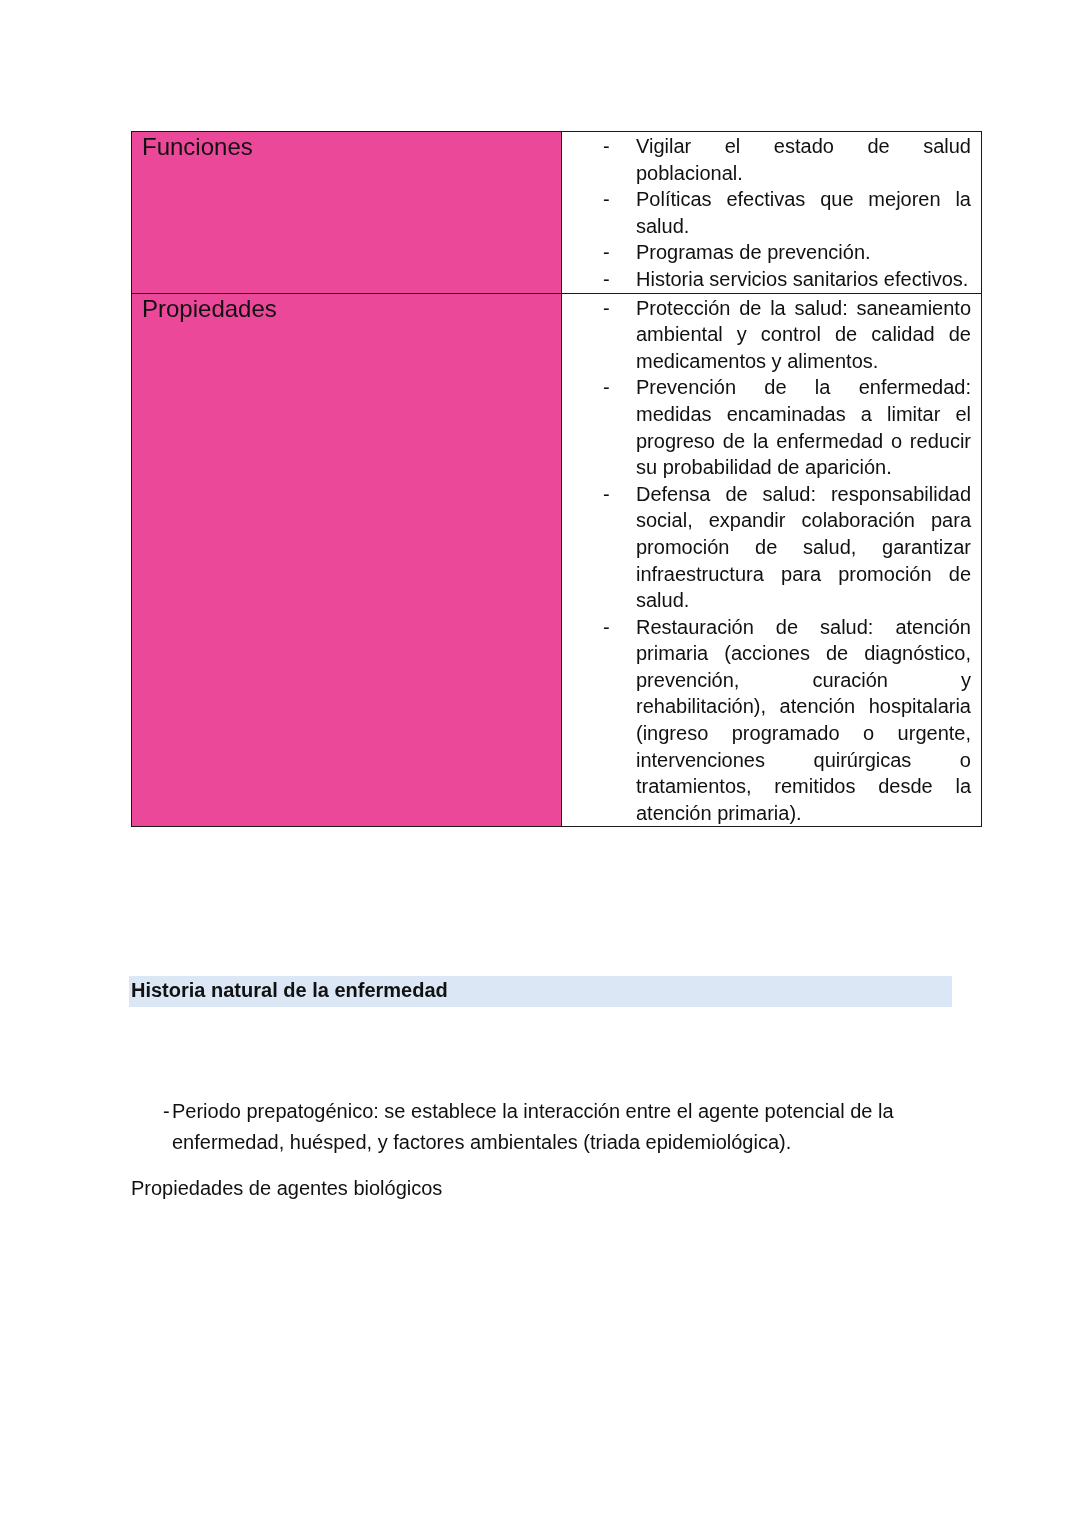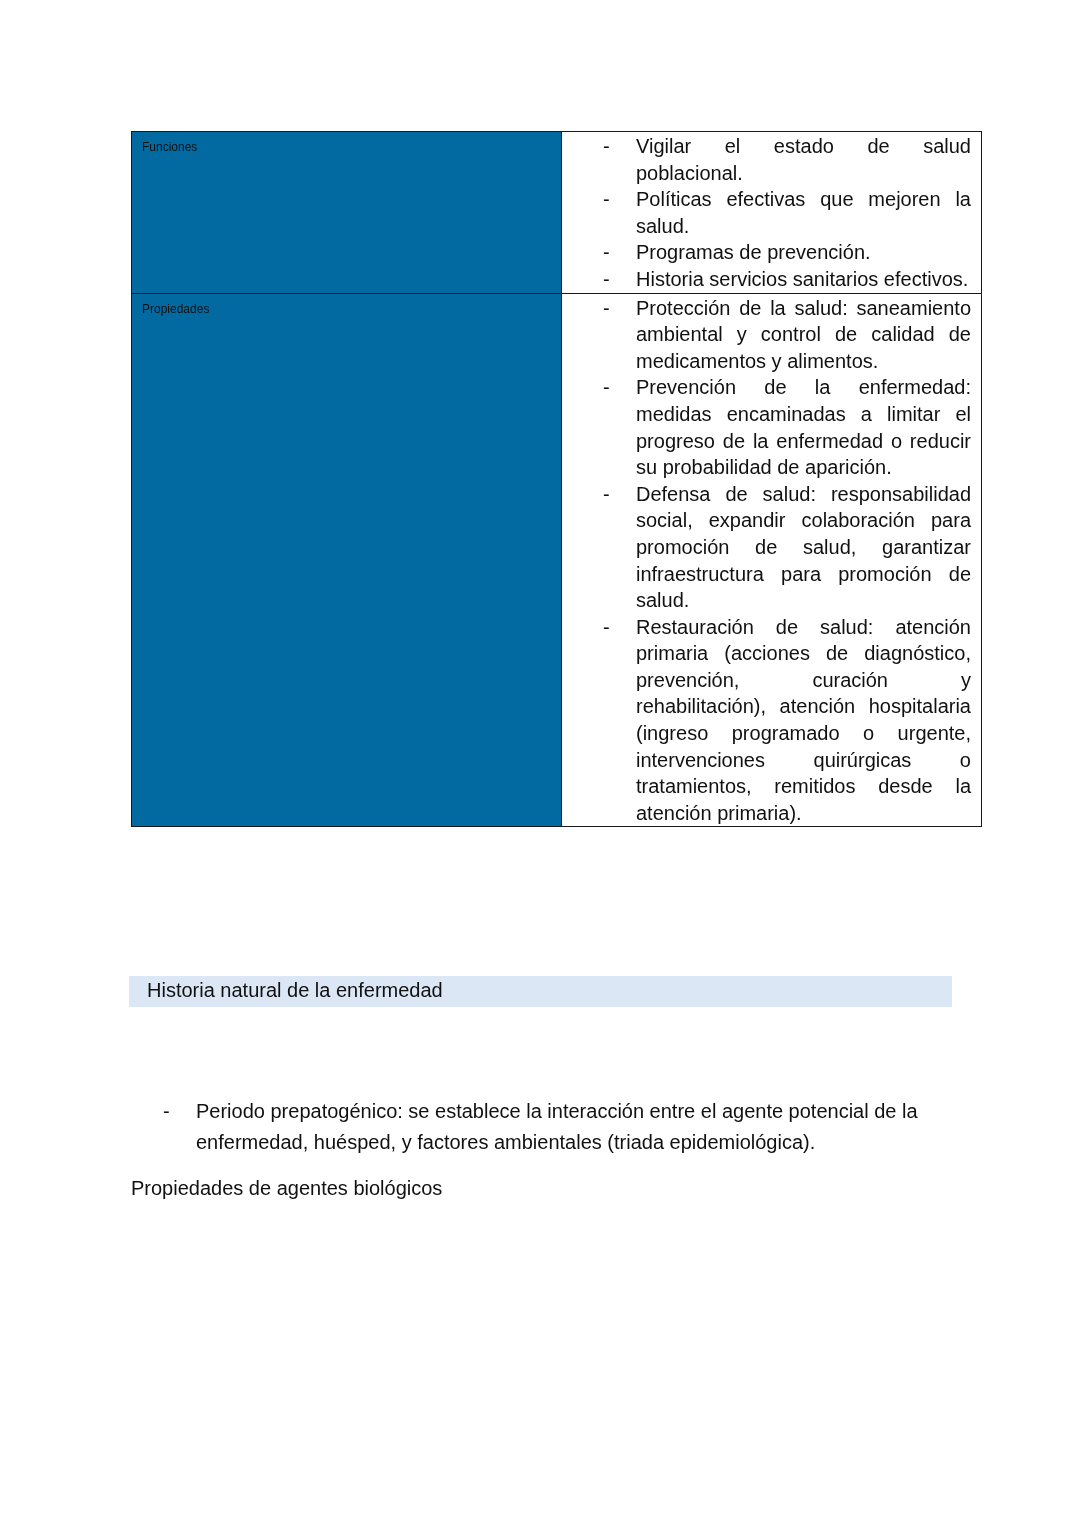--- a/index.html
+++ b/index.html
@@ -30,22 +30,22 @@
       border-collapse: collapse;
       table-layout: fixed;
     }
     table.info-table td {
       border: 1.5px solid #1a1a1a;
       vertical-align: top;
       padding: 0;
     }
     td.label-cell {
       width: 409px;
-      background: #0369a1;
-      font-size: 12px;
+      background: #ec4899;
+      font-size: 24px;
       line-height: 26.5px;
       padding: 2px 10px 0 10px !important;
       margin-left: 20px;
     }
     td.content-cell {
       width: 409px;
       padding: 1px 10px 0 0 !important;
     }
     ul.dash-list {
       list-style: none;
@@ -65,24 +65,24 @@
       left: 41px;
       top: 0;
     }
     .section-heading {
       position: absolute;
       left: 129px;
       top: 976px;
       width: 823px;
       height: 31px;
       background: #dbe7f5;
-      font-weight: normal;
+      font-weight: bold;
       font-size: 20px;
       line-height: 29px;
-      padding-left: 18px;
+      padding-left: 2px;
       box-sizing: border-box;
     }
     .para {
       position: absolute;
       left: 131px;
       font-size: 20px;
       line-height: 31px;
     }
     .para-what {
       top: 1020px;
@@ -95,21 +95,21 @@
       width: 820px;
       font-size: 20px;
       line-height: 31px;
     }
     .bullet-para .dash {
       position: absolute;
       left: 32px;
       top: 0;
     }
     .bullet-para .text {
-      margin-left: 65px;
+      margin-left: 41px;
       display: block;
     }
     .para-props {
       top: 1173px;
     }
   </style>
 </head>
 <body>
 
 <div class="page">

